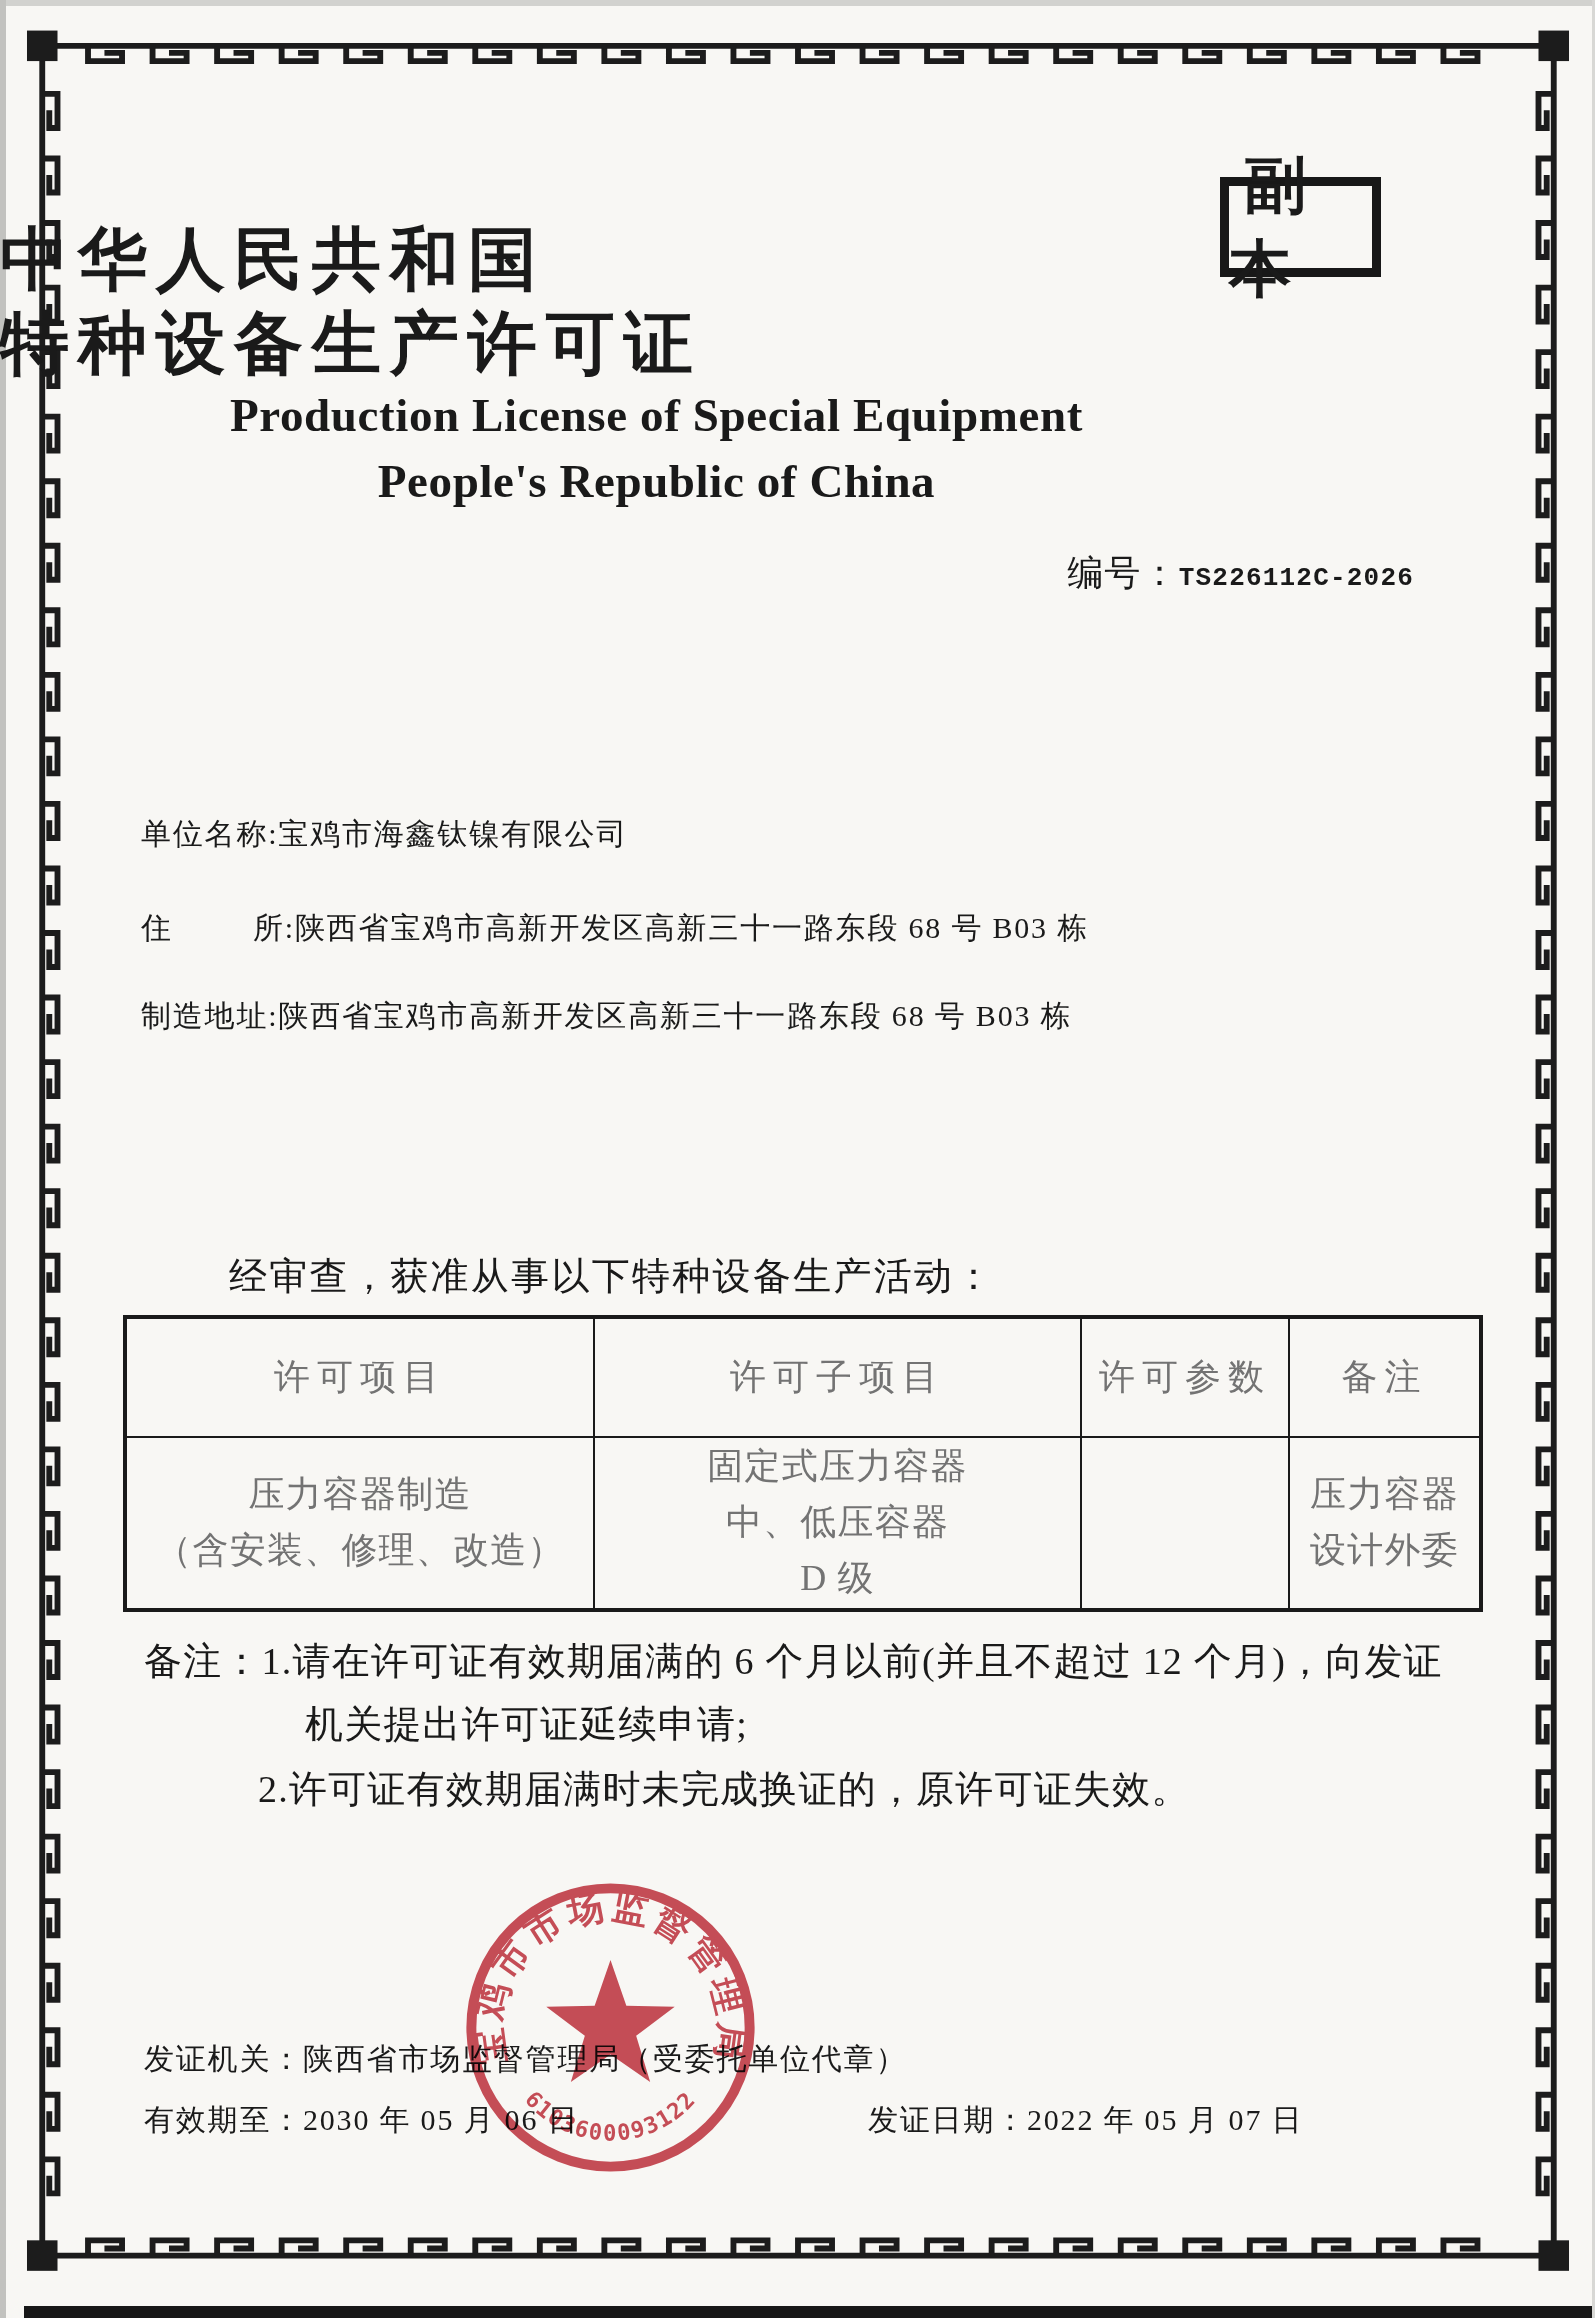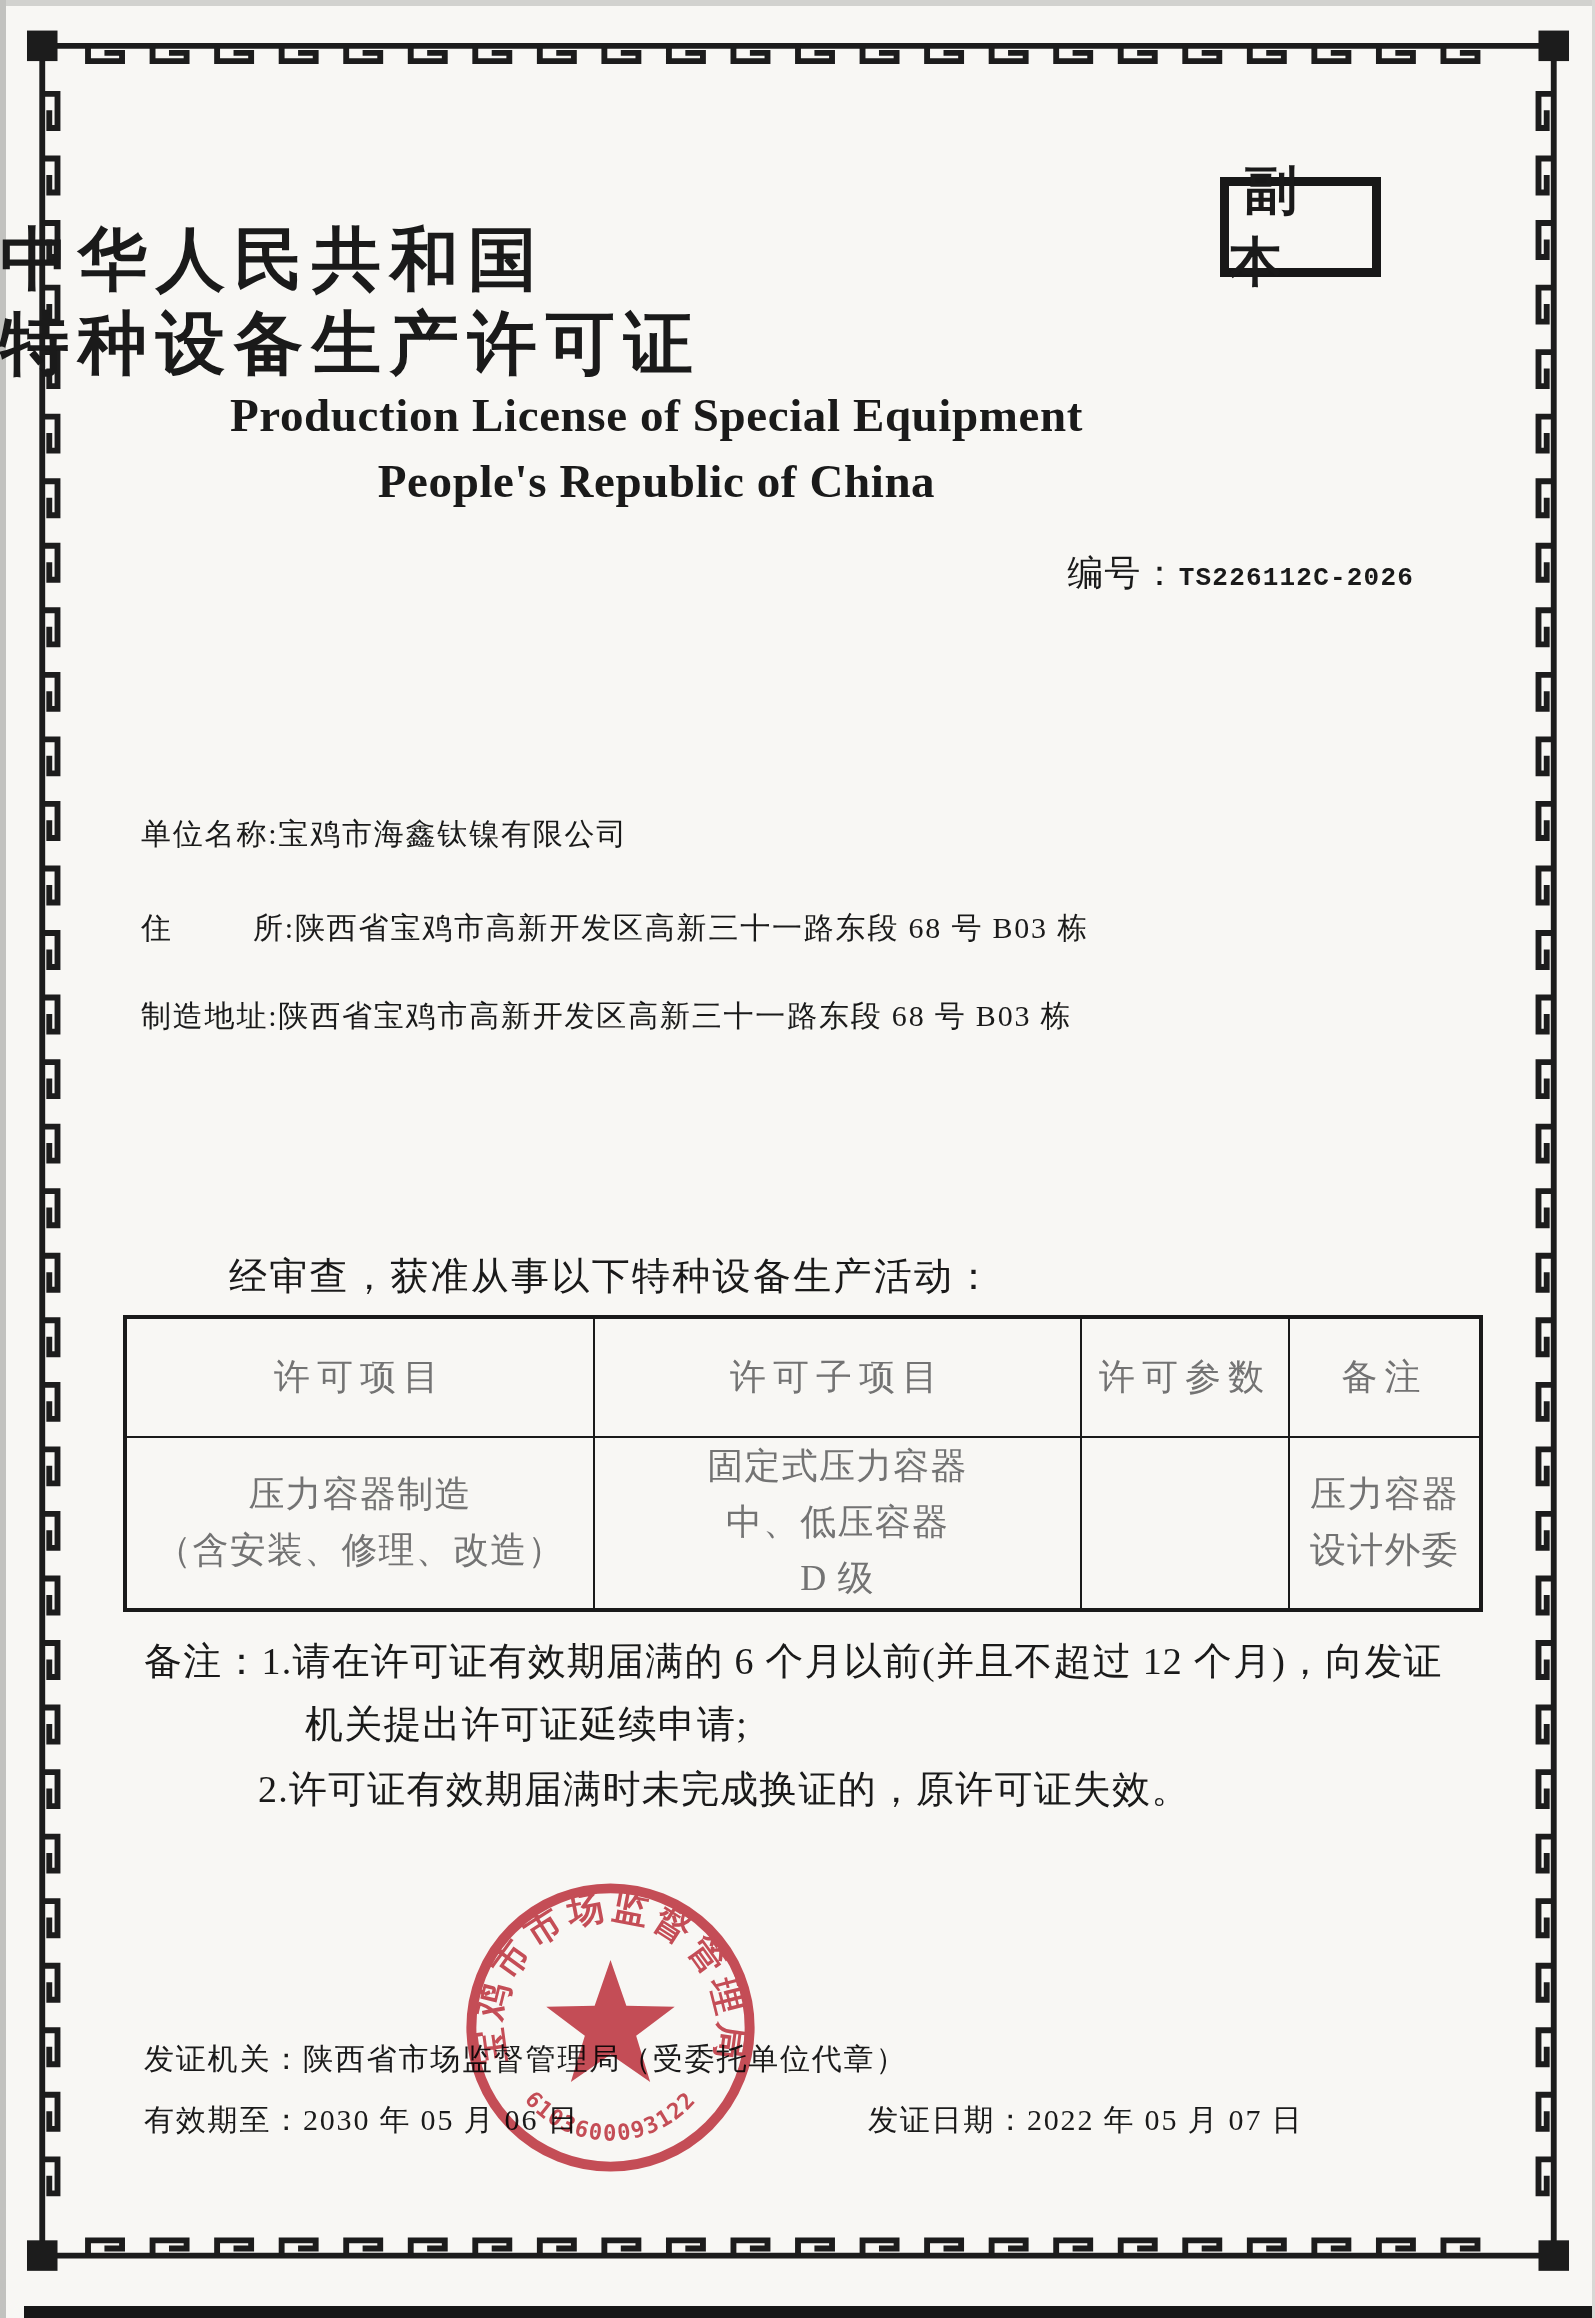--- a/index.html
+++ b/index.html
@@ -17,21 +17,21 @@
   .edge-left{left:0;top:0;width:5.9px;height:100%;background:#c2c2bf;}
   .edge-right{right:0;top:0;width:4.1px;height:100%;background:#d8d8d5;}
   .edge-bottom{left:23.5px;bottom:1.2px;width:1568px;height:11.7px;background:#171717;}
   
   .frame{left:0;top:0;width:1596px;height:2319px;}
   
   .copy-badge{
     left:1220px;top:177px;width:143px;height:82px;
     border:9.4px solid #181818;
     display:flex;align-items:center;justify-content:center;
-    font-size:53px;font-weight:700;letter-spacing:15.3px;text-indent:15.3px;
+    font-size:62px;font-weight:700;letter-spacing:15.3px;text-indent:15.3px;
   }
   .title-cn{left:0;top:218px;width:1556px;text-align:left;
     font-size:69px;font-weight:700;letter-spacing:0.13em;line-height:1.22;}
   .title-en{left:0;top:383px;width:1313px;text-align:center;
     font-size:47px;font-weight:700;letter-spacing:0.6px;line-height:1.4;}
   .license-no{top:549px;right:182px;font-size:36px;letter-spacing:1.2px;}
   .license-no .num{font-family:"Liberation Mono","DejaVu Sans Mono",monospace;font-weight:700;font-size:26px;}
   .line{font-size:30px;letter-spacing:1.8px;white-space:nowrap;}
   .lbl-split{display:inline-flex;width:154px;justify-content:space-between;}
   .info-company{left:141px;top:814px;}

